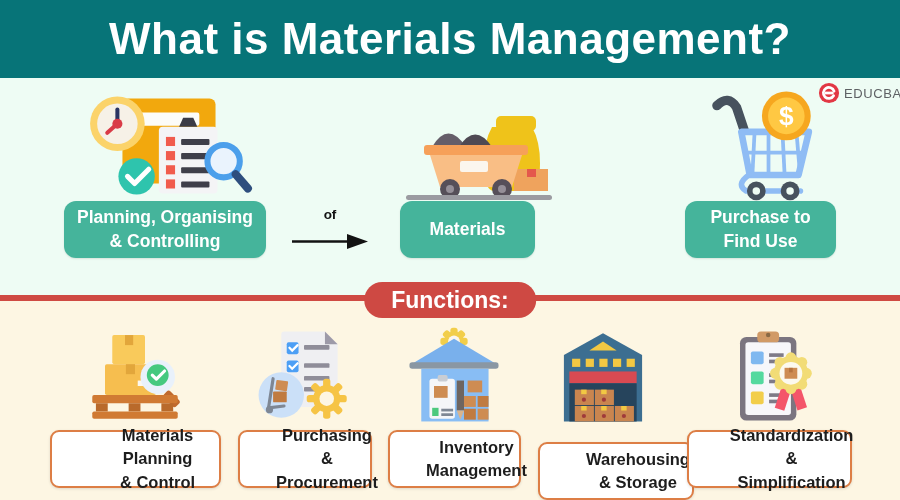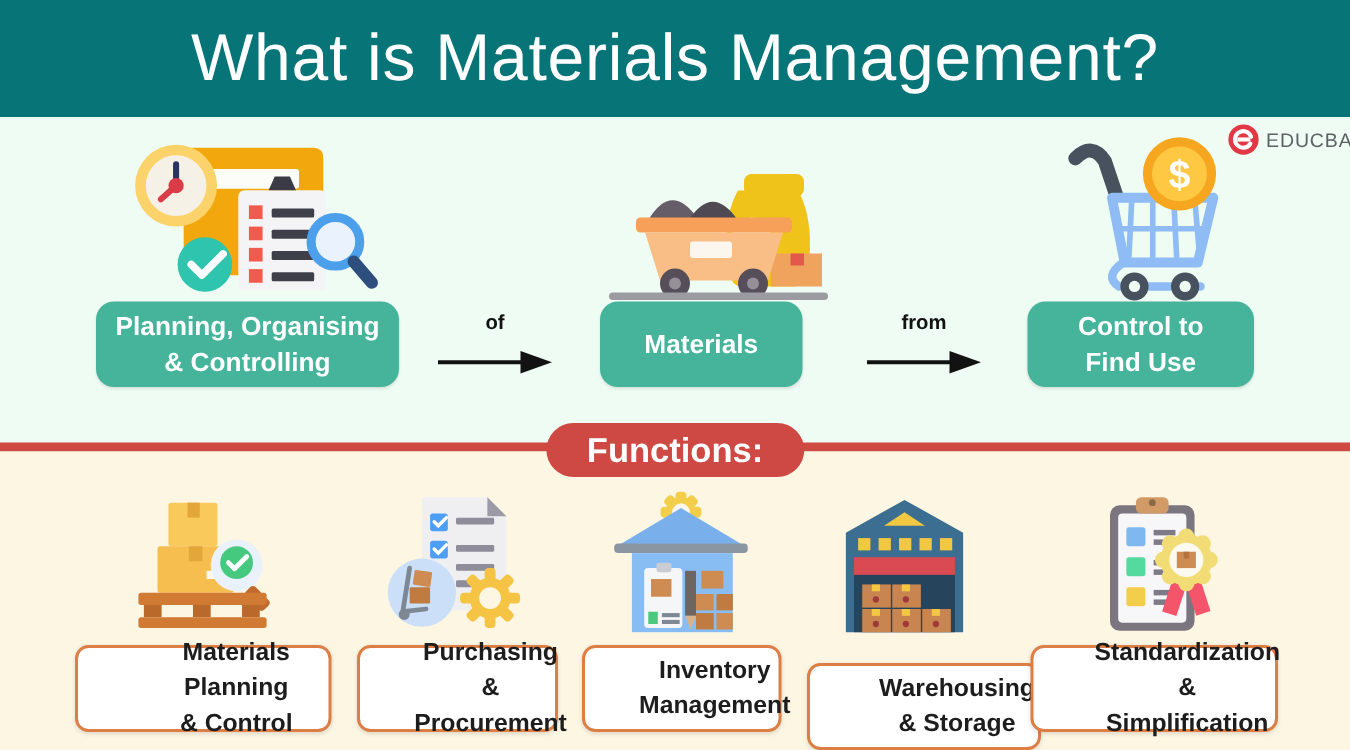--- a/index.html
+++ b/index.html
@@ -2,21 +2,21 @@
 <html><head>
 <meta charset="utf-8">
 <style>
   * { margin:0; padding:0; box-sizing:border-box; }
   html,body { width:900px; height:500px; }
   body { font-family:"Liberation Sans", sans-serif; position:relative; overflow:hidden; background:#EEFCF4; }
   .stage { position:absolute; left:0; top:0; width:900px; height:500px; }
 
   .header { position:absolute; left:0; top:0; width:900px; height:78px; background:#077478;
             display:flex; align-items:center; justify-content:center; }
-  .header h1 { color:#fff; font-size:44px; font-weight:normal; letter-spacing:0.5px; }
+  .header h1 { color:#fff; font-size:44px; font-weight:bold; letter-spacing:0.5px; }
 
   .top-section { position:absolute; left:0; top:78px; width:900px; height:218px; background:#EEFCF4; }
   .bottom-section { position:absolute; left:0; top:301px; width:900px; height:199px; background:#FDF6E3; }
   .divider { position:absolute; left:0; top:295px; width:900px; height:6px; background:#CF4A43; }
 
   .badge { position:absolute; left:50%; top:282px; transform:translateX(-50%);
            height:36px; padding:0 27px; background:#CE4943; border-radius:18px;
            display:flex; align-items:center; justify-content:center; z-index:5; }
   .badge span { color:#fff; font-weight:bold; font-size:23px;text-align:right; }
 
@@ -121,33 +121,26 @@
   </div>
 
   <div class="btn" style="left:64px;top:201px;width:202px;height:57px">
     <span>Planning, Organising
 &amp; Controlling</span>
   </div>
   <div class="btn" style="left:400px;top:201px;width:135px;height:57px">
     <span>Materials</span>
   </div>
   <div class="btn" style="left:685px;top:201px;width:151px;height:57px">
-    <span>Control to
+    <span>Purchase to
 Find Use</span>
   </div>
 
   <div class="connector" style="left:292px;top:207px;width:76px">
     <span class="connector-label">of</span>
-    <svg width="76" height="17" viewBox="0 0 76 17">
-      <line x1="0" y1="8.5" x2="58" y2="8.5" stroke="#121212" stroke-width="2.6"></line>
-      <polygon points="55,1 76,8.5 55,16" fill="#121212"></polygon>
-    </svg>
-  </div>
-  <div class="connector" style="left:578px;top:207px;width:76px">
-    <span class="connector-label">from</span>
     <svg width="76" height="17" viewBox="0 0 76 17">
       <line x1="0" y1="8.5" x2="58" y2="8.5" stroke="#121212" stroke-width="2.6"></line>
       <polygon points="55,1 76,8.5 55,16" fill="#121212"></polygon>
     </svg>
   </div>
 
   <div class="divider"></div>
   <div class="badge">
     <span>Functions:</span>
   </div>

